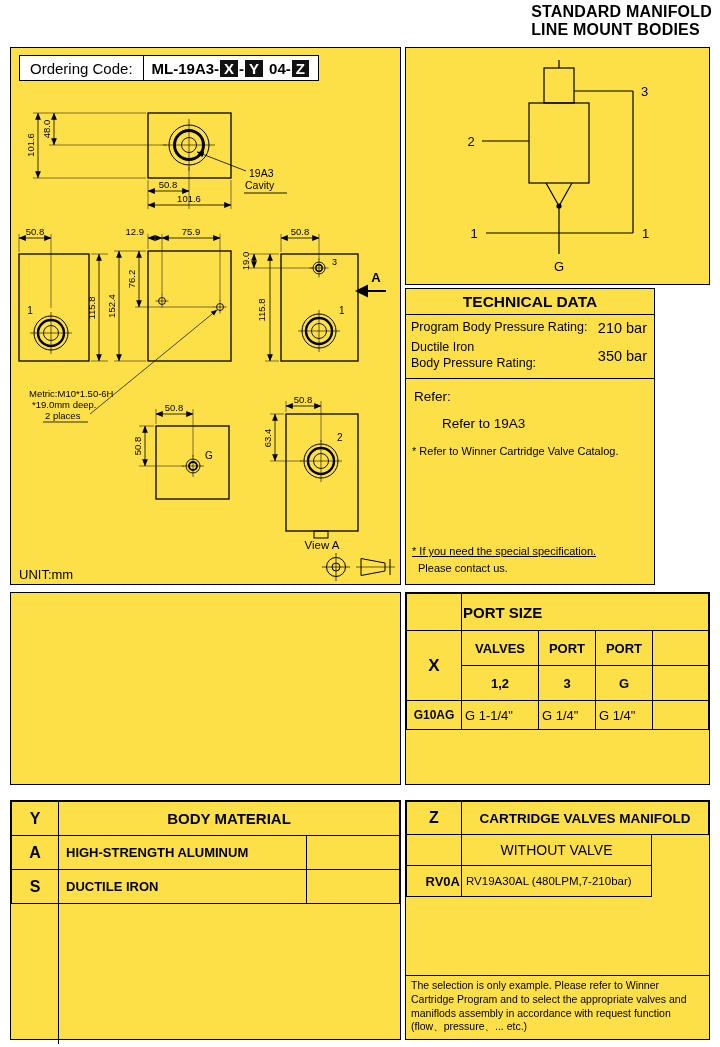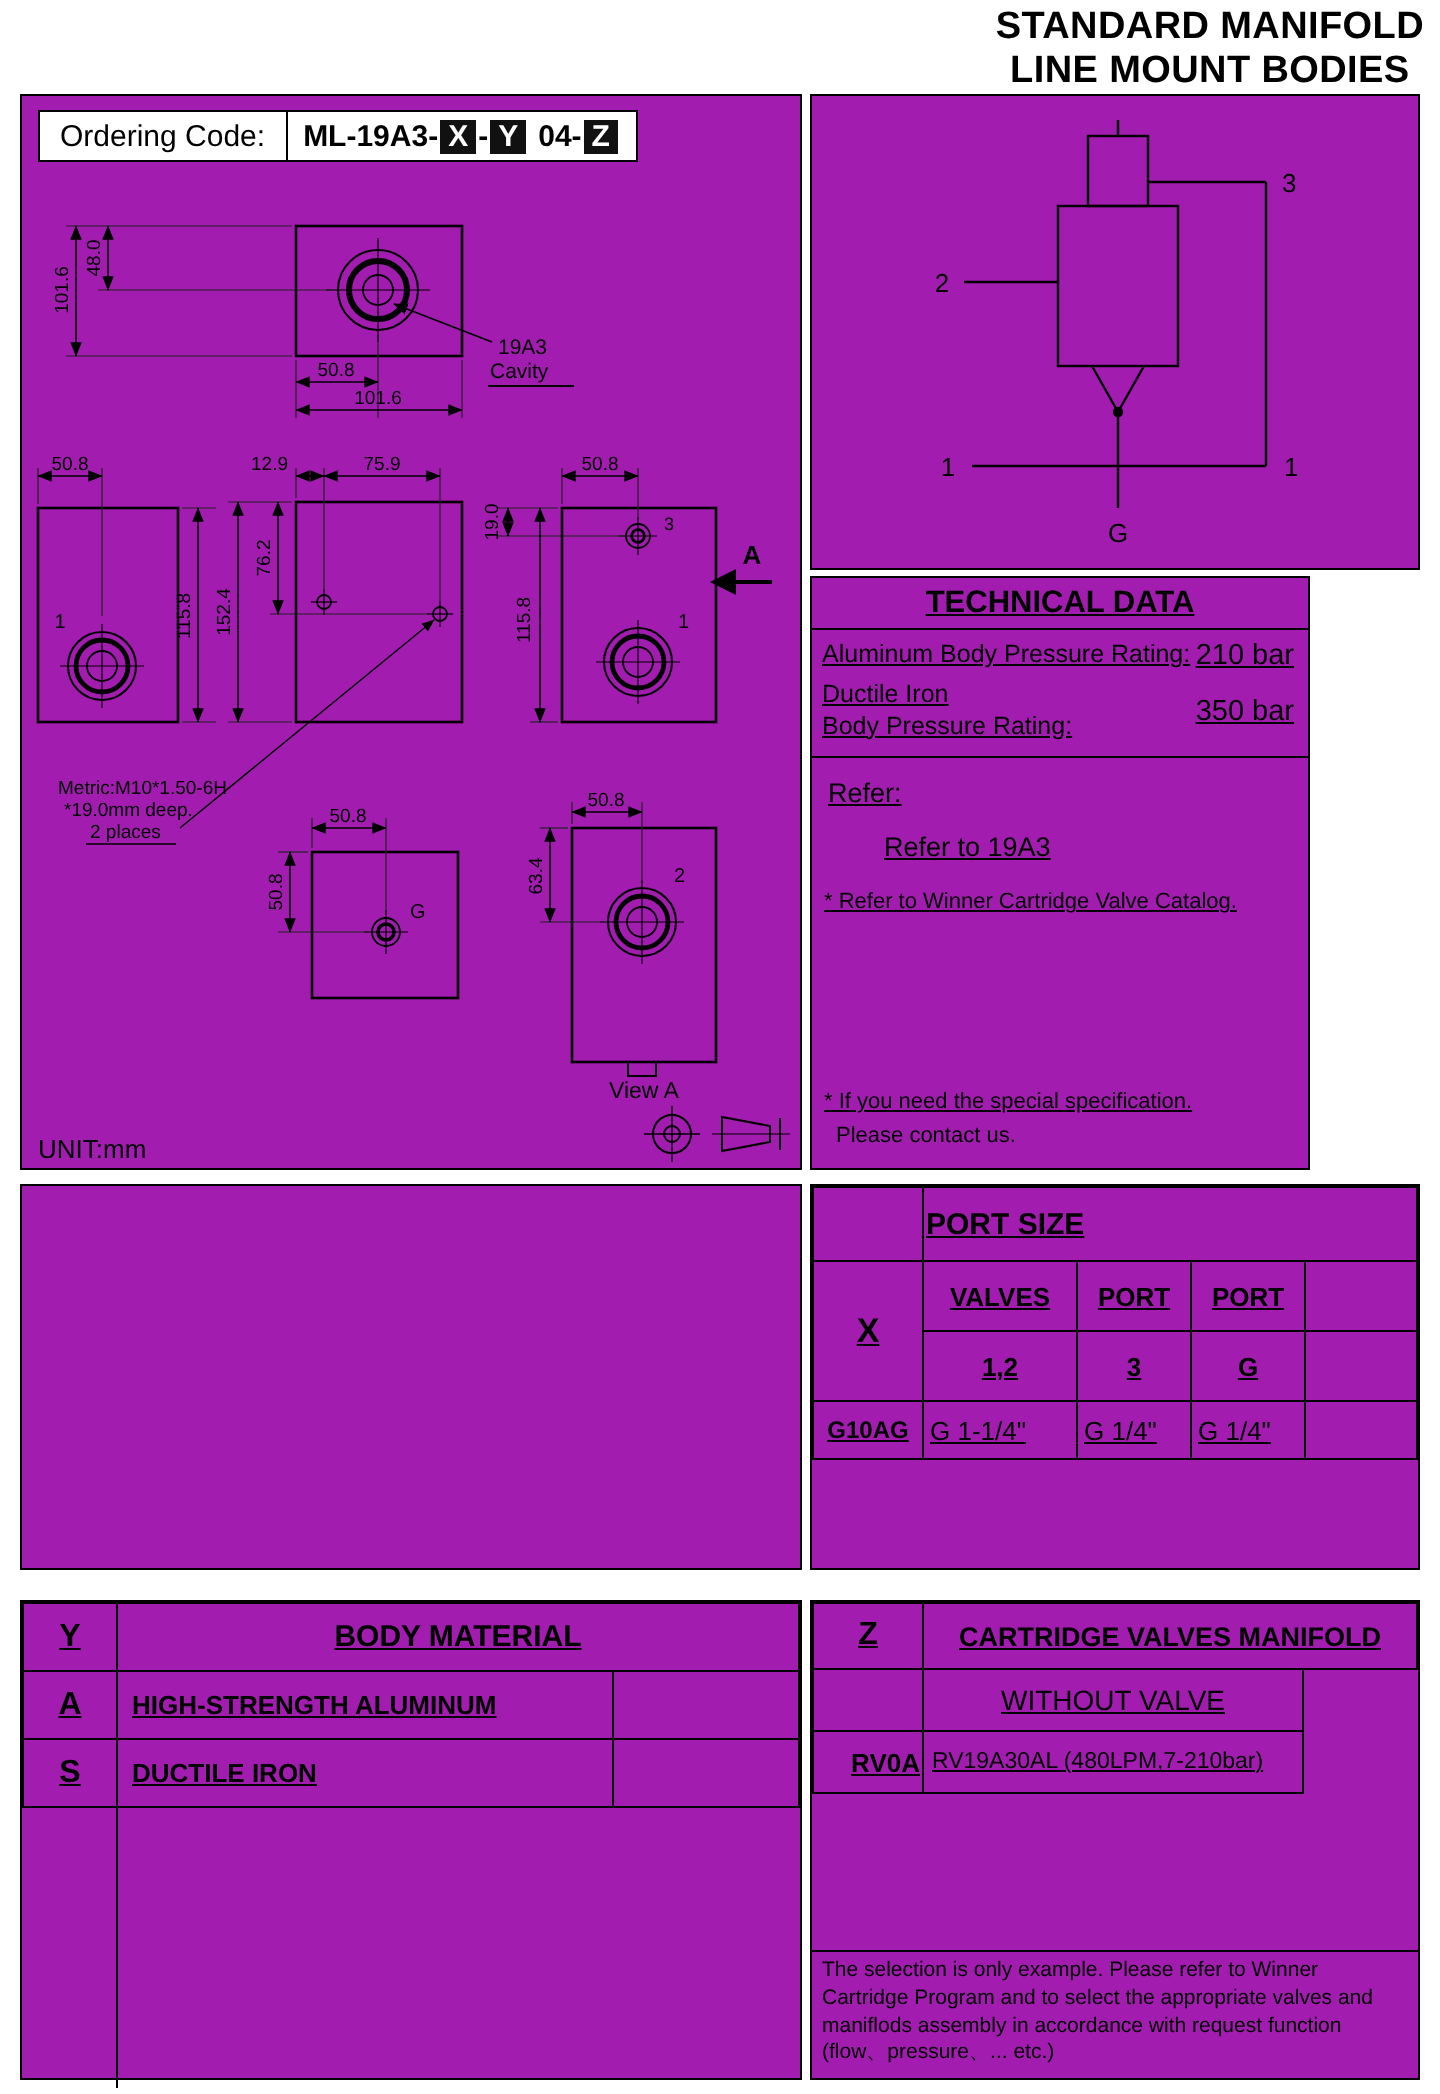--- a/index.html
+++ b/index.html
@@ -1,21 +1,21 @@
 <!DOCTYPE html>
 <html><head>
 <meta charset="utf-8">
 <style>
   html,body{margin:0;padding:0;background:#fff;}
   .page{position:relative;width:720px;height:1047px;background:#fff;color:#000;
         font-family:"Liberation Sans",sans-serif;overflow:hidden;}
-  .box{position:absolute;border:1.5px solid #000;background:#a21caf;box-sizing:border-box;text-decoration:underline;}
-
-  .page-title{position:absolute;top:3px;right:8px;text-align:center;font-weight:bold;
-              font-size:19px;line-height:1.15;letter-spacing:.2px;}
+  .box{position:absolute;border:1.5px solid #000;background:#fde047;box-sizing:border-box;}
+
+  .page-title{position:absolute;top:3px;right:8px;text-align:left;font-weight:bold;
+              font-size:16px;line-height:1.15;letter-spacing:.2px;}
 
   .drawing-box{left:10px;top:47px;width:391px;height:538px;}
   .schematic-box{left:405px;top:47px;width:305px;height:238px;}
   .tech-box{left:405px;top:288px;width:250px;height:297px;}
   .notes-box{left:10px;top:592px;width:391px;height:193px;}
   .portsize-box{left:405px;top:592px;width:305px;height:193px;}
   .bodymat-box{left:10px;top:800px;width:391px;height:240px;}
   .cartridge-box{left:405px;top:800px;width:305px;height:240px;}
 
   
@@ -316,21 +316,21 @@
       <text class="sch-label" x="68" y="190" text-anchor="middle">1</text>
       <text class="sch-label" x="236" y="190">1</text>
       <text class="sch-label" x="153" y="223" text-anchor="middle">G</text>
     </svg>
   </div>
 
   <div class="box tech-box">
     <div class="tech-title">TECHNICAL DATA</div>
     <div class="pressure-block">
       <div class="p-row">
-        <span class="p-label">Aluminum Body Pressure Rating:</span>
+        <span class="p-label">Program Body Pressure Rating:</span>
         <span class="p-value">210 bar</span>
       </div>
       <div class="p-row">
         <span class="p-label">
           <span>Ductile Iron</span><br>
           <span>Body Pressure Rating:</span>
         </span>
         <span class="p-value">350 bar</span>
       </div>
     </div>

